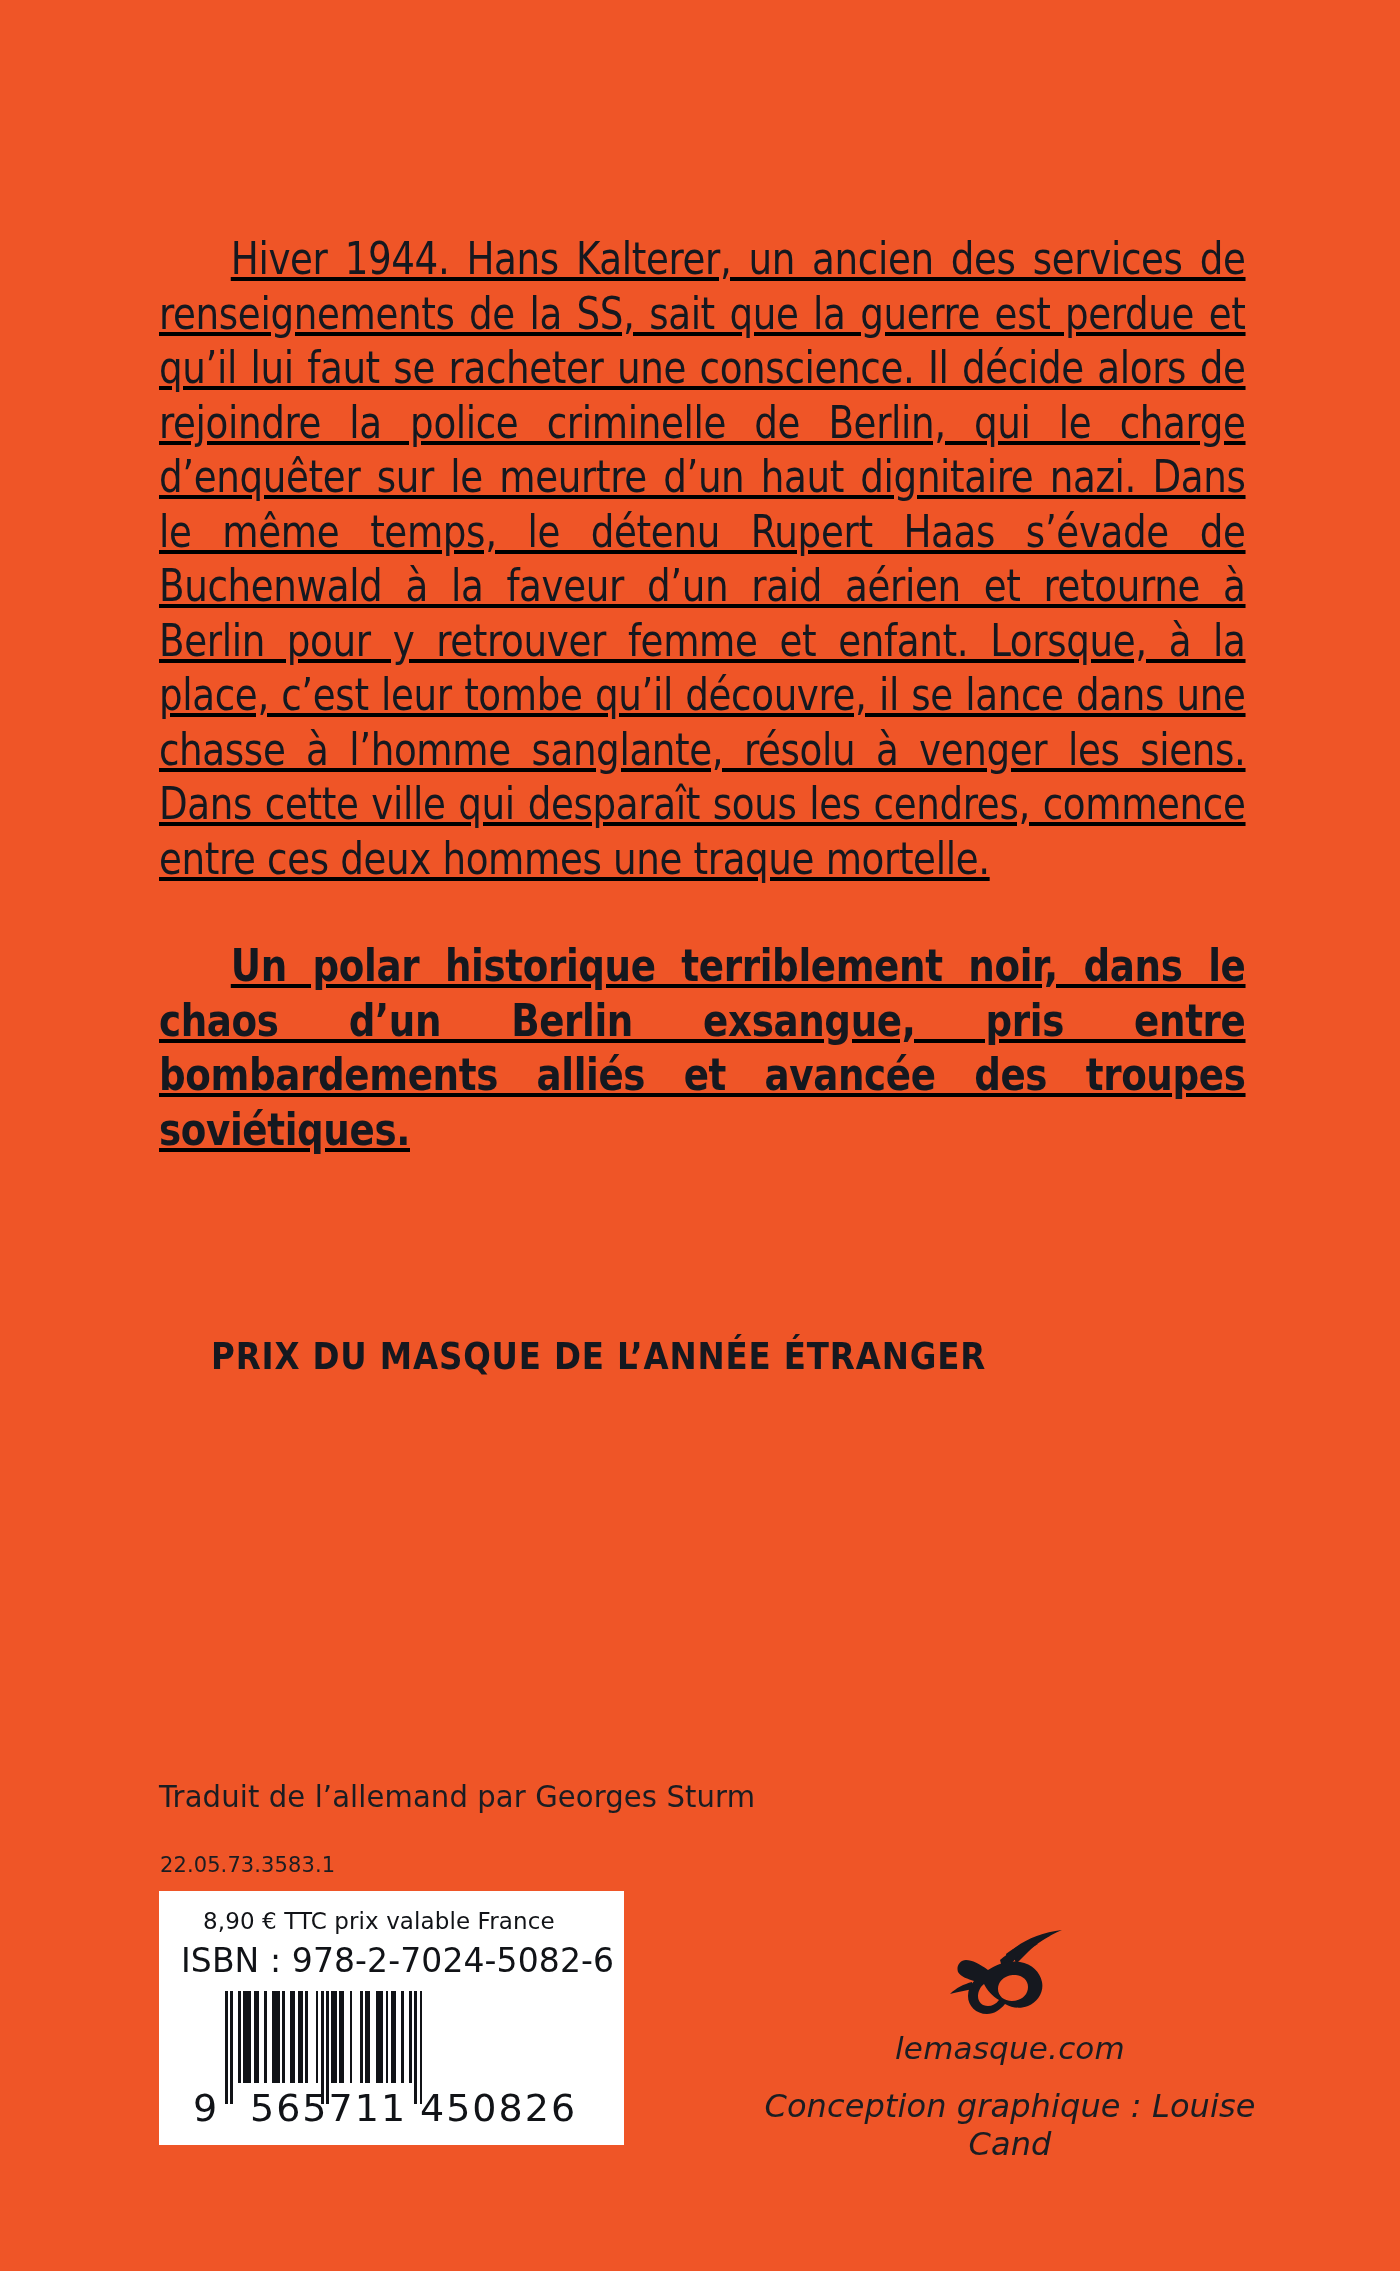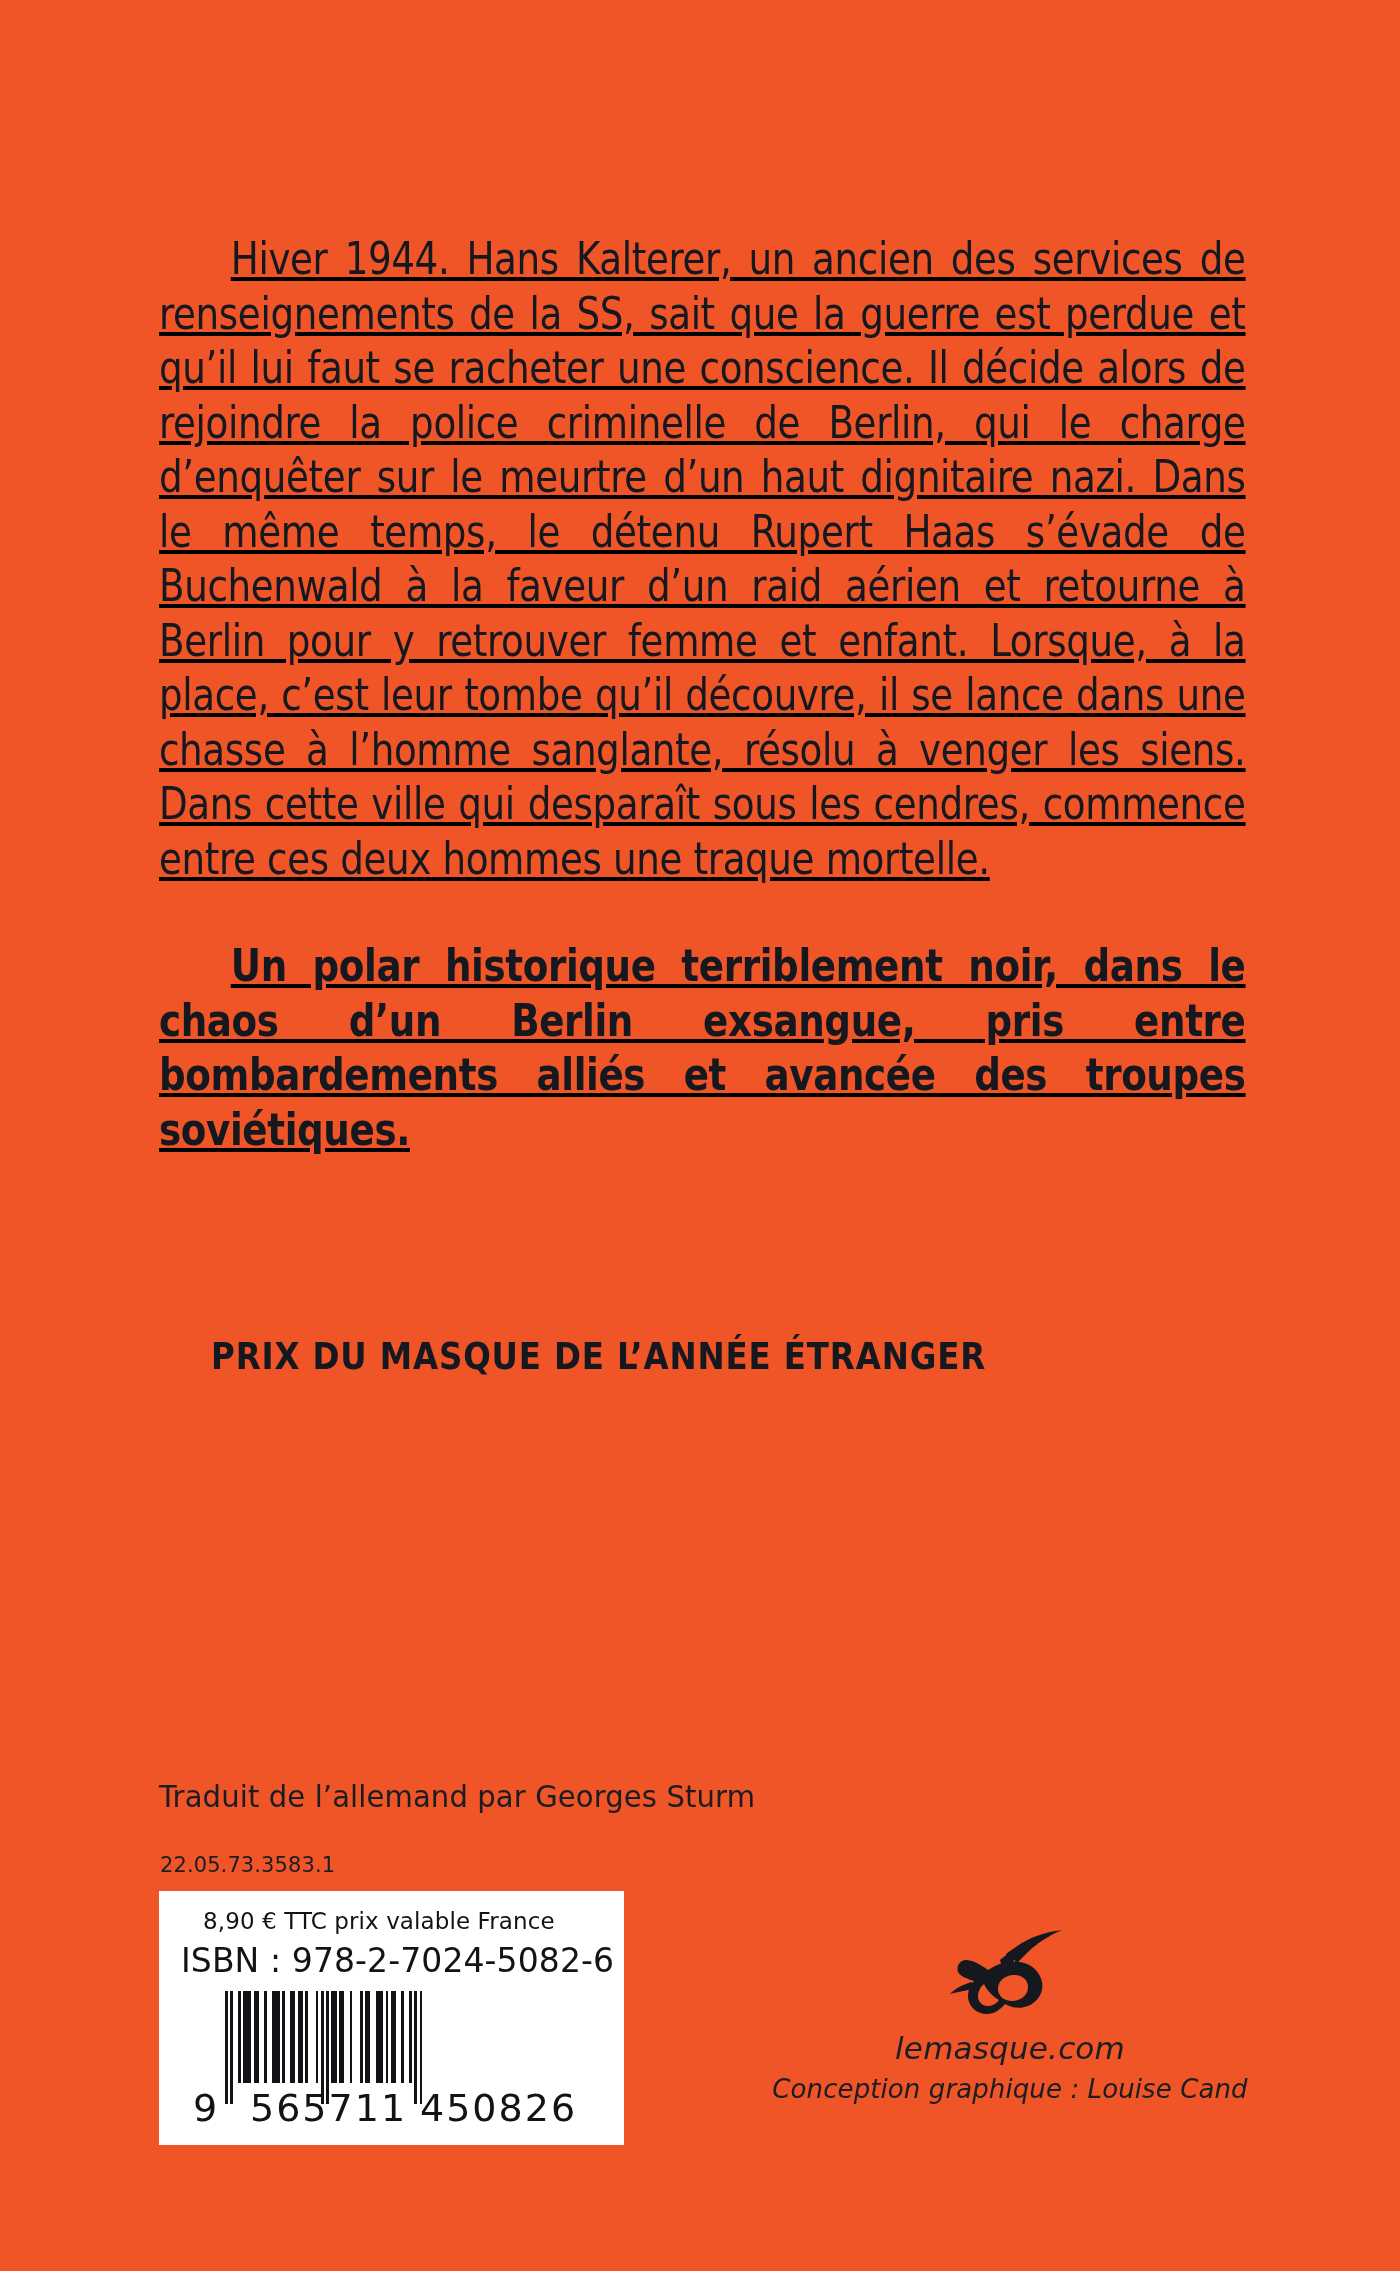--- a/index.html
+++ b/index.html
@@ -237,24 +237,24 @@
     height: 96px;
   }
   .pub-site {
     margin-top: 4px;
     color: #1b1d22;
     font-family: "DejaVu Sans", "Liberation Sans", sans-serif;
     font-size: 31px;
     letter-spacing: 0.2px;
   }
   .pub-credit {
-    margin-top: 8px;
+    margin-top: 21px;
     color: #1b1d22;
     font-family: "DejaVu Sans", "Liberation Sans", sans-serif;
-    font-size: 26px;
+    font-size: 32px;
     letter-spacing: 0.1px;
   }
 </style>
 </head>
 <body>
 
 <div class="page">
 
   <div class="copy">
     <p class="synopsis">Hiver 1944. Hans Kalterer, un ancien des services de renseignements de la SS, sait que la guerre est perdue et qu’il lui faut se racheter une conscience. Il décide alors de rejoindre la police criminelle de Berlin, qui le charge d’enquêter sur le meurtre d’un haut dignitaire nazi. Dans le même temps, le détenu Rupert Haas s’évade de Buchenwald à la faveur d’un raid aérien et retourne à Berlin pour y retrouver femme et enfant. Lorsque, à la place, c’est leur tombe qu’il découvre, il se lance dans une chasse à l’homme sanglante, résolu à venger les siens. Dans cette ville qui desparaît sous les cendres, commence entre ces deux hommes une traque mortelle.</p>

